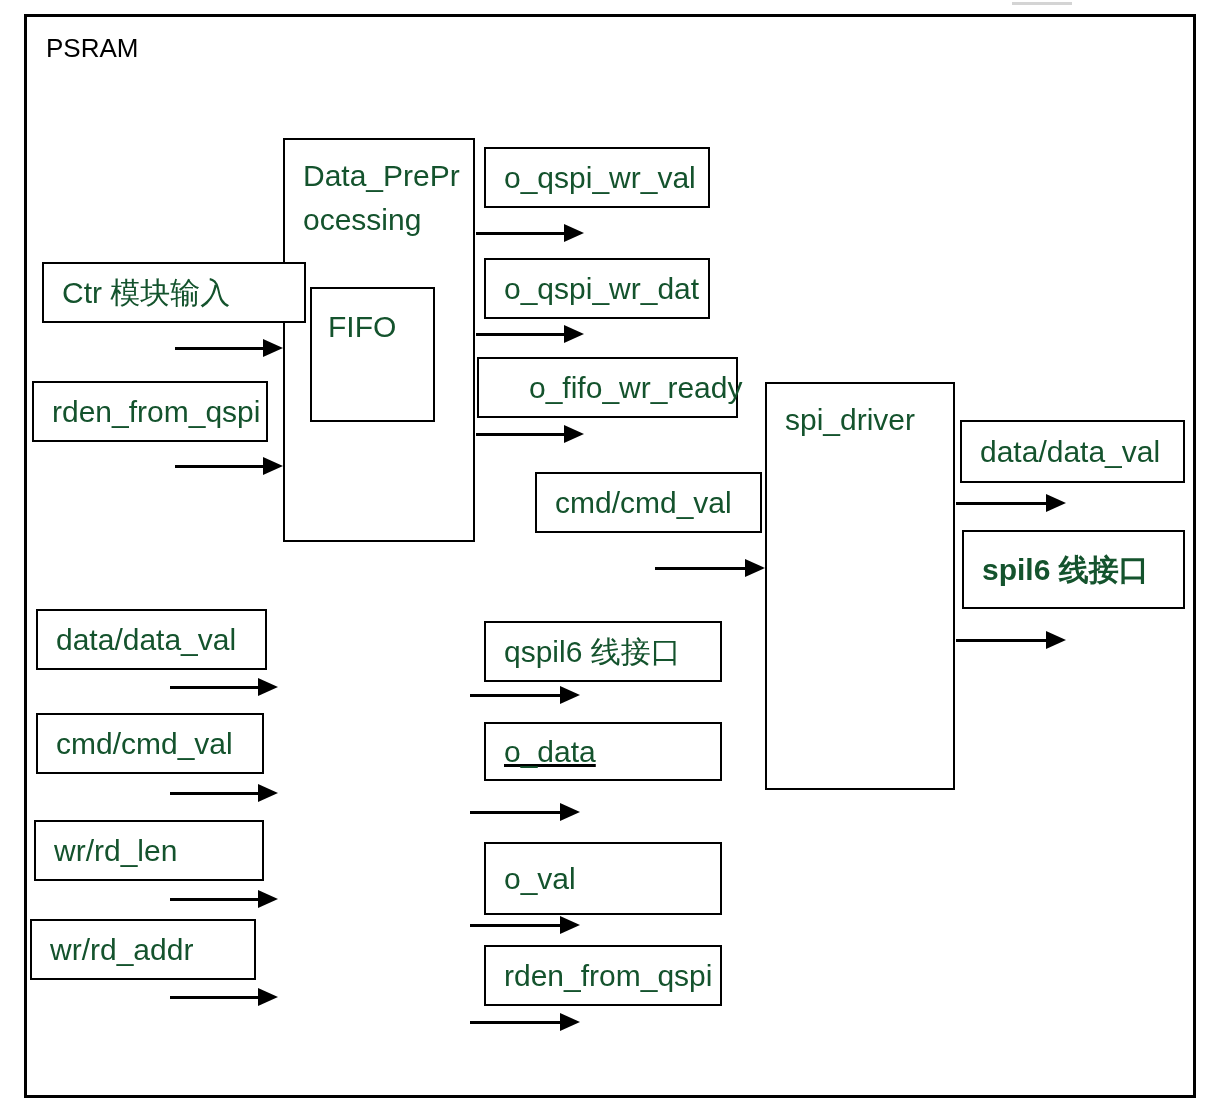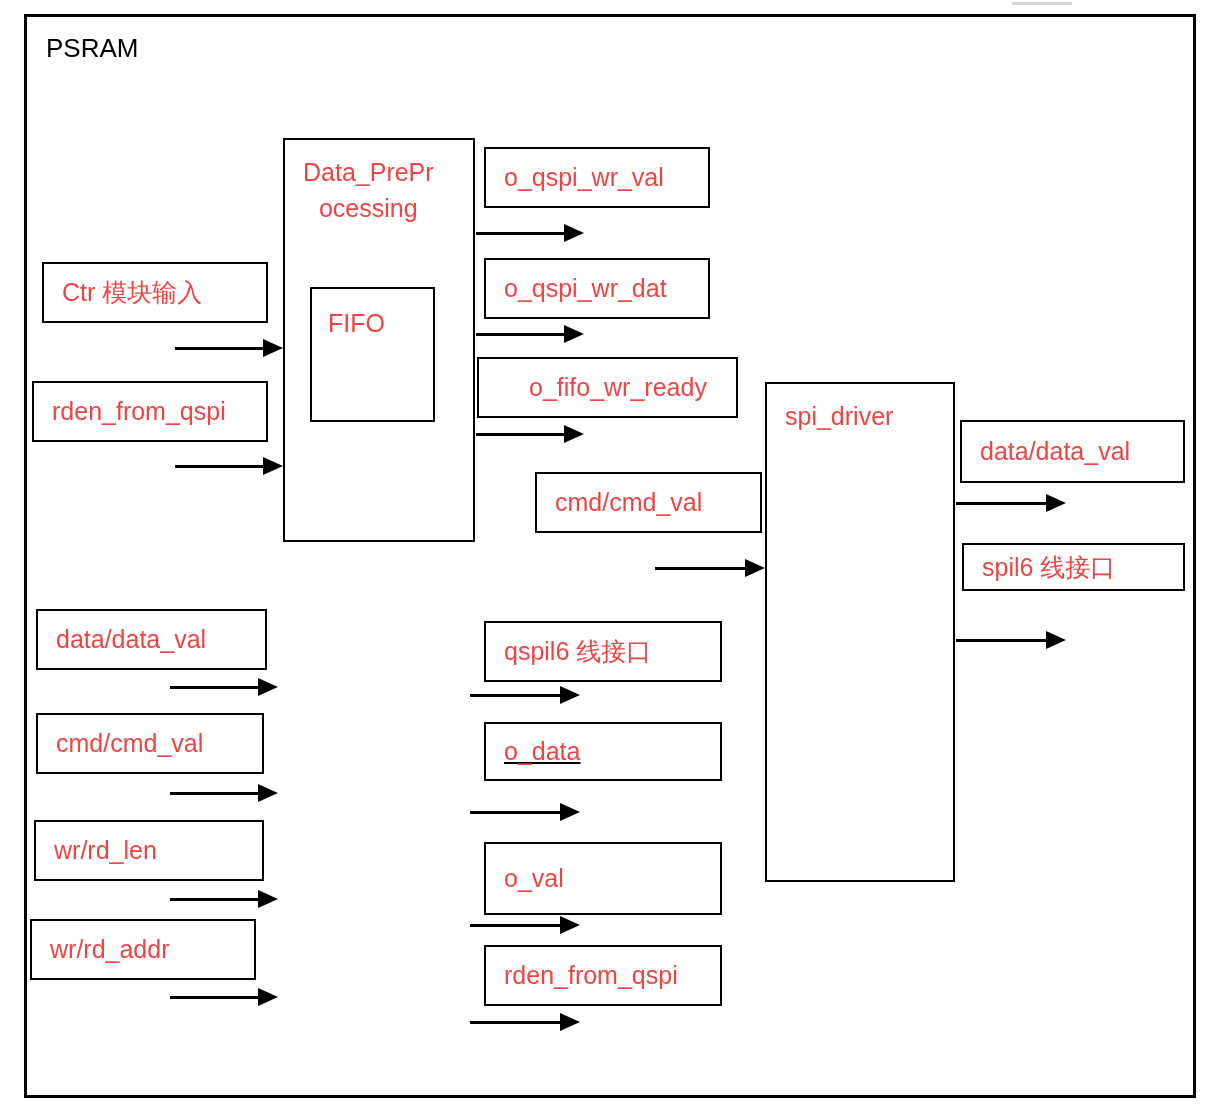--- a/index.html
+++ b/index.html
@@ -34,25 +34,24 @@
   .box {
     position: absolute;
     border: 2px solid #000000;
     box-sizing: border-box;
     background: #ffffff;
     display: flex;
     align-items: center;
   }
   .box > .lbl {
     padding-left: 18px;
-    font-size: 25px;
+    font-size: 30px;
     line-height: 1.45;
     white-space: pre-line;
-    color: #ef4444;
-    text-align: center;
+    color: #14532d;
   }
   .box.center-top > .lbl {
     align-self: flex-start;
     padding-top: 14px;
   }
   .title-label {
     position: absolute;
     font-size: 26px;
     color: #000000;
     white-space: nowrap;
@@ -92,21 +91,21 @@
 
   <div class="box center-top" style="left:283px; top:138px; width:192px; height:404px;">
     <span class="lbl">Data_PrePr
 ocessing</span>
   </div>
 
   <div class="box" style="left:310px; top:287px; width:125px; height:135px;">
     <span class="lbl" style="padding-left:16px; align-self:flex-start; padding-top:16px;">FIFO</span>
   </div>
 
-  <div class="box" style="left:42px; top:262px; width:226px; height:61px;">
+  <div class="box" style="left:42px; top:262px; width:264px; height:61px;">
     <span class="lbl">Ctr 模块输入</span>
   </div>
   <div class="arrow" style="left:175px; top:347px; width:108px;">
     <span class="shaft" style="width:90px;"></span>
     <span class="head" style="left:88px;"></span>
   </div>
 
   <div class="box" style="left:32px; top:381px; width:236px; height:61px;">
     <span class="lbl">rden_from_qspi</span>
   </div>
@@ -132,41 +131,41 @@
   </div>
 
   <div class="box" style="left:477px; top:357px; width:261px; height:61px;padding-left:32px;">
     <span class="lbl">o_fifo_wr_ready</span>
   </div>
   <div class="arrow" style="left:476px; top:433px; width:108px;">
     <span class="shaft" style="width:90px;"></span>
     <span class="head" style="left:88px;"></span>
   </div>
 
-  <div class="box center-top" style="left:765px; top:382px; width:190px; height:500px;">
+  <div class="box center-top" style="left:765px; top:382px; width:190px; height:408px;">
     <span class="lbl">spi_driver</span>
   </div>
 
   <div class="box" style="left:535px; top:472px; width:227px; height:61px;">
     <span class="lbl">cmd/cmd_val</span>
   </div>
   <div class="arrow" style="left:655px; top:567px; width:110px;">
     <span class="shaft" style="width:92px;"></span>
     <span class="head" style="left:90px;"></span>
   </div>
 
   <div class="box" style="left:960px; top:420px; width:225px; height:63px;">
     <span class="lbl">data/data_val</span>
   </div>
   <div class="arrow" style="left:956px; top:502px; width:110px;">
     <span class="shaft" style="width:92px;"></span>
     <span class="head" style="left:90px;"></span>
   </div>
 
-  <div class="box" style="left:962px; top:543px; width:223px; height:48px;">
+  <div class="box" style="left:962px; top:530px; width:223px; height:79px;font-weight:bold;">
     <span class="lbl">spil6 线接口</span>
   </div>
   <div class="arrow" style="left:956px; top:639px; width:110px;">
     <span class="shaft" style="width:92px;"></span>
     <span class="head" style="left:90px;"></span>
   </div>
 
 
   <div class="box" style="left:36px; top:609px; width:231px; height:61px;">
     <span class="lbl">data/data_val</span>

